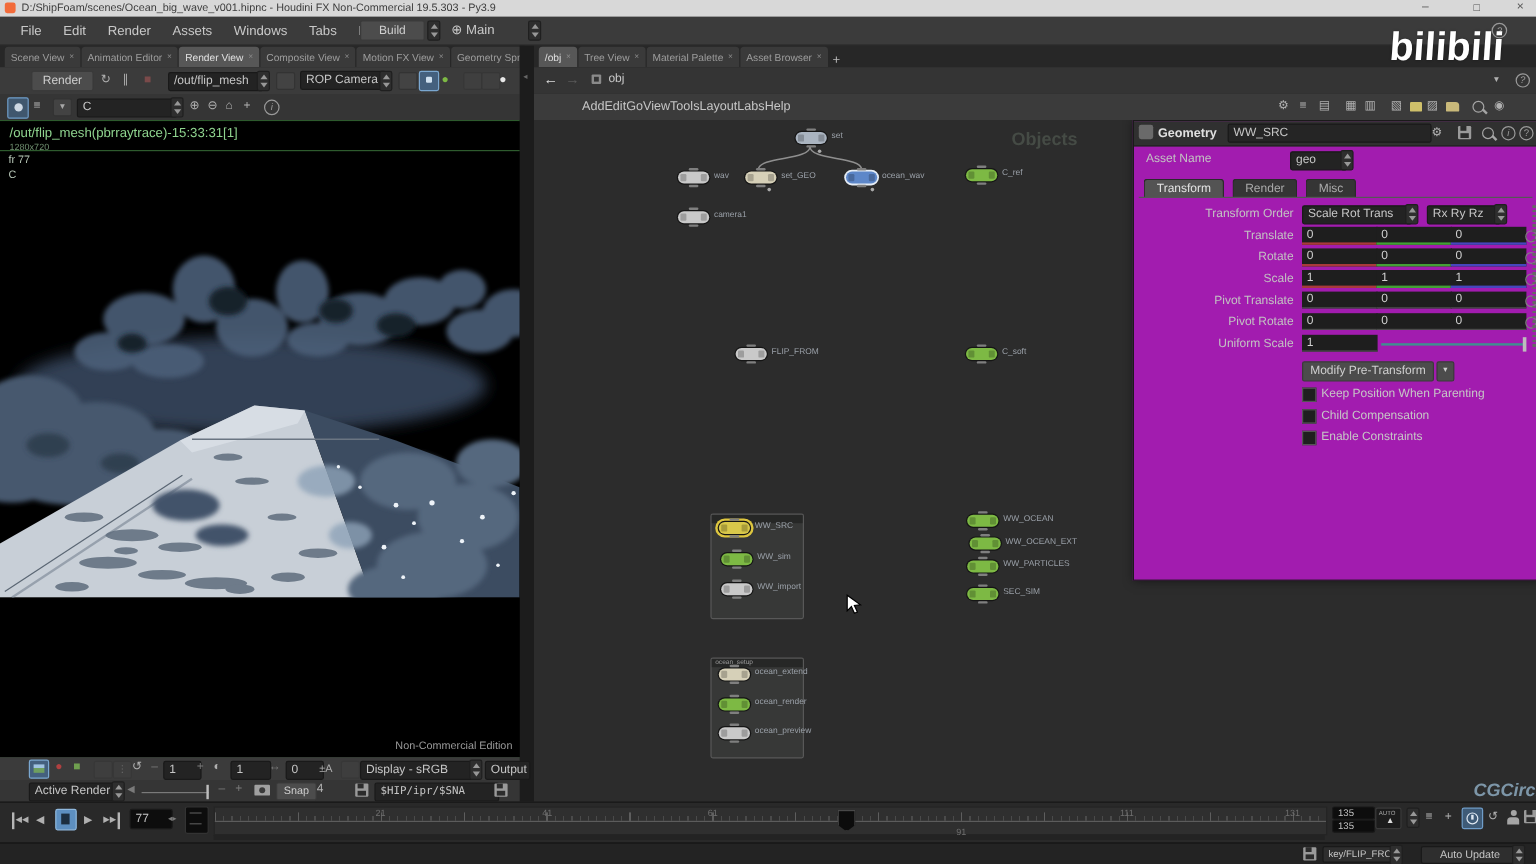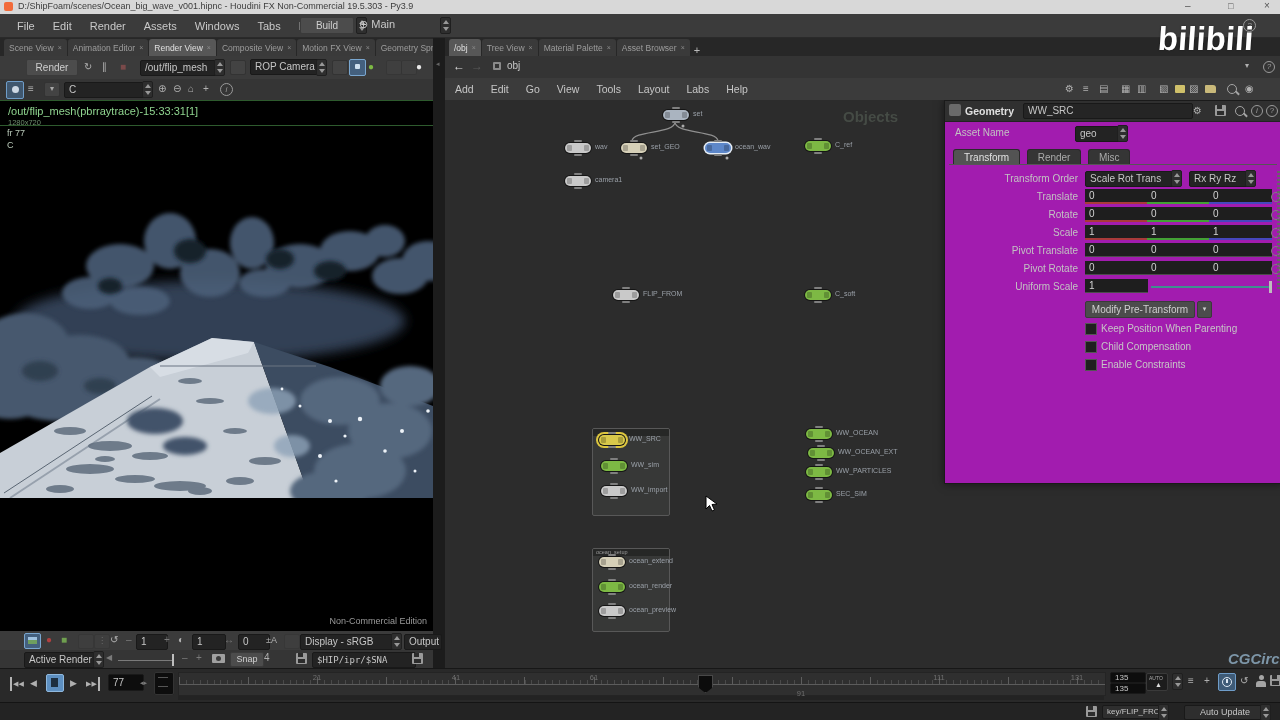--- a/index.html
+++ b/index.html
@@ -75,21 +75,21 @@
       <span style="padding:0 9px;">Render</span>
       <span style="padding:0 9px;">Assets</span>
       <span style="padding:0 9px;">Windows</span>
       <span style="padding:0 9px;">Tabs</span>
       <span style="padding:0 9px;">Help</span>
     </div>
     <div class="btn" style="left:300px;top:3px;width:52px;height:15px;line-height:15px;">
       <span>Build</span>
     </div>
     <span class="spin" style="left:356px;top:3px;"></span>
-    <div class="abs" style="left:359px;top:4px;font-size:11px;color:#c9c9c9;">
+    <div class="abs" style="left:376px;top:4px;font-size:11px;color:#c9c9c9;">
       <span>⊕</span>
       <span>Main</span>
     </div>
     <span class="spin" style="left:440px;top:3px;"></span>
     <div class="icircle" style="left:1243px;top:5px;">?</div>
   </div>
 
 
   <div class="tabstrip" style="left:0;width:433px;padding-left:4px;">
     <div class="tab">
@@ -328,21 +328,21 @@
     <span class="i" style="left:26px;top:3px;font-size:12px;color:#5a5a5a;">→</span>
     <div class="abs" style="left:48px;top:6px;width:8px;height:8px;background:#8a8a8a;border-radius:1px;">
       <span style="position:absolute;left:2px;top:2px;width:4px;height:4px;background:#343434;"></span>
     </div>
     <span class="i" style="left:62px;top:3px;font-size:10px;color:#c8c8c8;text-align:left;">obj</span>
     <span class="i" style="left:800px;top:3px;font-size:8px;">▾</span>
     <div class="icircle" style="left:818px;top:5px;width:10px;height:10px;line-height:10px;">?</div>
   </div>
 
   <div class="abs" style="left:445px;top:78px;width:835px;height:22px;background:#3b3b3b;border-bottom:1px solid #2b2b2b;">
-    <div style="display:flex;height:22px;align-items:center;padding-left:10px;font-size:10.5px;color:#c6c6c6;gap:17px;">
+    <div style="display:flex;height:22px;align-items:center;padding-left:10px;font-size:10.5px;color:#c6c6c6;margin-left:30px;">
       <span>Add</span>
       <span>Edit</span>
       <span>Go</span>
       <span>View</span>
       <span>Tools</span>
       <span>Layout</span>
       <span>Labs</span>
       <span>Help</span>
     </div>
     <span class="i" style="left:620px;top:4px;">⚙</span>

